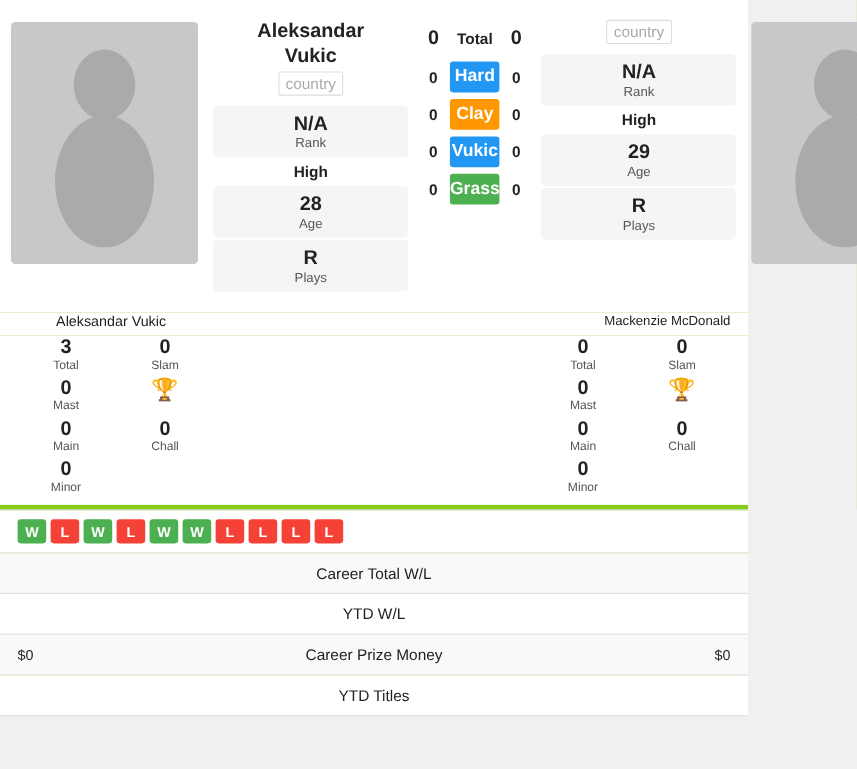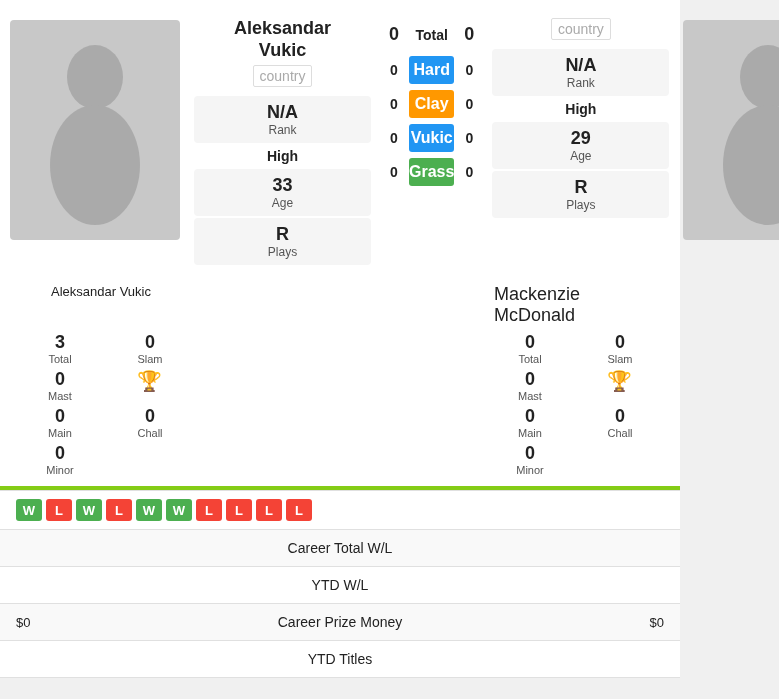--- a/index.html
+++ b/index.html
@@ -274,21 +274,21 @@
       </div>
 
       <div class="player-info-panel">
         <div class="center-stat-value">N/A</div>
         <div class="center-stat-label">Rank</div>
       </div>
 
       <div style="font-size:14px;font-weight:bold;margin:4px 0;">High</div>
 
       <div class="player-info-panel">
-        <div class="center-stat-value">33</div>
+        <div class="center-stat-value">28</div>
         <div class="center-stat-label">Age</div>
       </div>
 
       <div class="player-info-panel">
         <div class="center-stat-value">R</div>
         <div class="center-stat-label">Plays</div>
       </div>
     </div>
 
     <div class="center-panel">
@@ -354,21 +354,21 @@
       </svg>
     </div>
 
   </div>
 
   <div style="display:flex;justify-content:space-between;padding:0 16px 6px 16px;background:#fff;">
     <div style="width:170px;text-align:center;font-size:13px;">Aleksandar Vukic</div>
     <div style="flex:1;"></div>
     <div style="flex:1;"></div>
     <div style="flex:1;"></div>
-    <div style="width:170px;text-align:left;font-size:18px;">Mackenzie McDonald</div>
+    <div style="width:170px;text-align:right;font-size:12px;">Mackenzie McDonald</div>
   </div>
 
   <div style="display:flex;background:#fff;padding:0 10px 10px 10px;">
 
     <div style="width:170px;display:grid;grid-template-columns:1fr 1fr;gap:4px 10px;margin:0 10px;">
       <div class="stat-cell">
         <span class="stat-value">3</span>
         <span class="stat-label">Total</span>
       </div>
       <div class="stat-cell">

